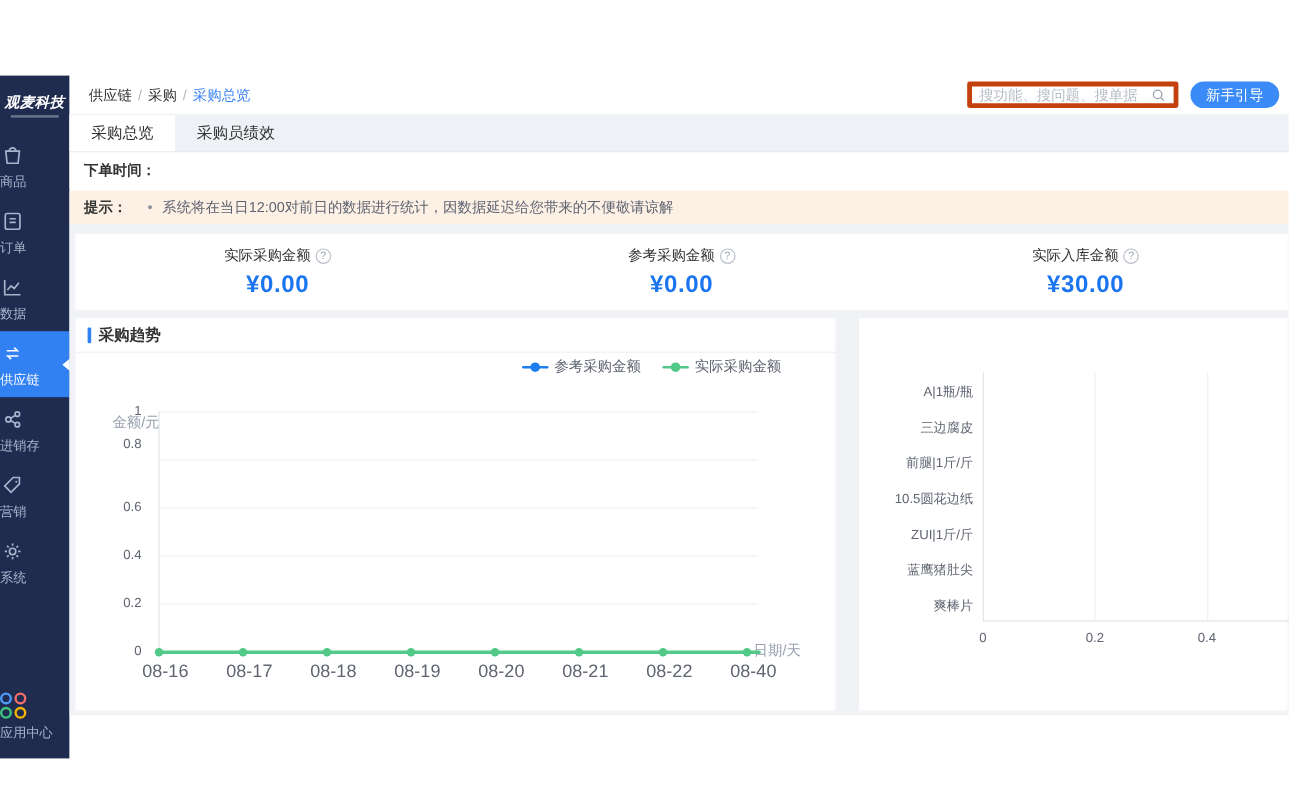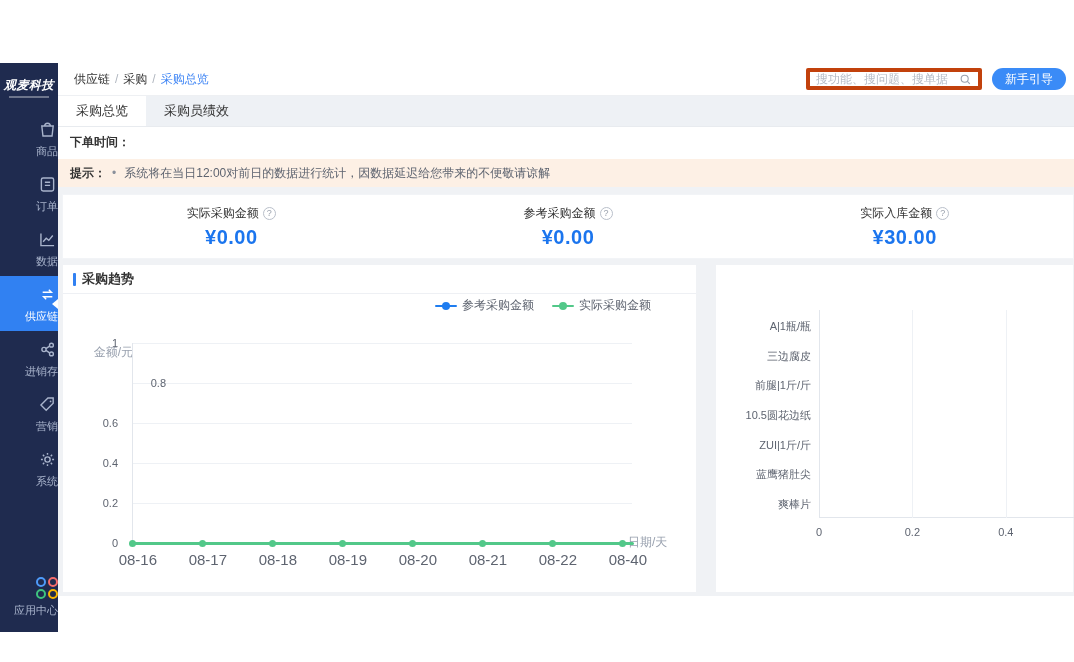--- a/index.html
+++ b/index.html
@@ -13,21 +13,21 @@
 
   
   .sidebar {
     position:absolute; left:0; top:0; width:58px; height:569px;
     background:#1f2b4f; display:flex; flex-direction:column; align-items:stretch;
   }
   .logo { height:48px; display:flex; flex-direction:column; align-items:center; justify-content:center; }
   .logo-text { color:#fff; font-size:12px; font-weight:bold; font-style:italic; letter-spacing:0.5px; white-space:nowrap; }
   .logo-sub { width:40px; height:2px; margin-top:2px; background:rgba(255,255,255,.35); }
   .nav-item {
-    height:55px; display:flex; flex-direction:column; align-items:flex-end; justify-content:center;
+    height:55px; display:flex; flex-direction:column; align-items:flex-start; justify-content:center;
     gap:4px; color:#a9b4cc; font-size:11px; cursor:pointer; position:relative;
   }
   .nav-item svg { width:21px; height:21px; stroke:#a9b4cc; }
   .nav-item.active { background:#3181f2; color:#fff; }
   .nav-item.active svg { stroke:#fff; }
   .nav-notch {
     position:absolute; right:0; top:50%; margin-top:-5px; width:0; height:0;
     border-top:5px solid transparent; border-bottom:5px solid transparent; border-right:6px solid #ffffff;
   }
   .nav-spacer { flex:1; }
@@ -64,21 +64,21 @@
   .tab { padding:0 18px; display:flex; align-items:center; font-size:13px; color:#333; cursor:pointer; }
   .tab.active { background:#fff; }
   .filter-row { height:30px; background:#fff; display:flex; align-items:center; padding:0 12px; }
   .filter-label { font-size:12px; font-weight:bold; color:#333; margin-right:6px; }
   .select-box {
     height:22px; border:1px solid #d9dce3; border-radius:3px; background:#fff;
     display:flex; align-items:center; padding:0 8px; font-size:12px; color:#333; cursor:pointer; gap:8px;
   }
   .chev { width:0; height:0; border-left:4px solid transparent; border-right:4px solid transparent; border-top:5px solid #9aa1ad; }
   .notice { height:28px; margin-top:2px; background:#fdf0e5; display:flex; align-items:center; padding:0 12px; font-size:12px; color:#5e6470; }
-  .notice b { color:#333; margin-right:6px; }
+  .notice b { color:#333; margin-right:17px; }
   .notice .dot { color:#8a909b; margin-right:8px; }
 
   .gray-wrap { background:#f0f2f5; height:409px; padding:7px 0 20px 4px; }
 
   .stats { background:#fff; height:65px; display:flex; border:1px solid #f2f4f7; }
   .stat { flex:1; display:flex; flex-direction:column; align-items:center; justify-content:center; gap:4px; }
   .stat-label { font-size:12px; color:#333; display:flex; align-items:center; gap:4px; }
   .help-icon {
     width:13px; height:13px; border:1px solid #b9bfca; border-radius:50%; color:#9aa1ad;
     font-size:9px; line-height:11px; text-align:center; display:inline-block; cursor:pointer;
@@ -281,21 +281,21 @@
                 </span>
                 <span>实际采购金额</span>
               </span>
             </div>
             <span class="axis-label" style="left:15px; top:50px; width:55px; text-align:right;">金额/元</span>
             <span class="axis-label" style="left:565px; top:240px;">日期/天</span>
             <div id="trend-plot">
                 <div class="gridline-h" style="left: 69px; top: 49px; width: 500px;"></div>
                 <div class="ytick" style="left: 0px; top: 43px;">1</div>
                 <div class="gridline-h" style="left: 69px; top: 89px; width: 500px;"></div>
-                <div class="ytick" style="left: 0px; top: 83px; margin-left: 48px;">0.8</div>
+                <div class="ytick" style="left: 0px; top: 70px;">0.8</div>
                 <div class="gridline-h" style="left: 69px; top: 129px; width: 500px;"></div>
                 <div class="ytick" style="left: 0px; top: 123px;">0.6</div>
                 <div class="gridline-h" style="left: 69px; top: 169px; width: 500px;"></div>
                 <div class="ytick" style="left: 0px; top: 163px;">0.4</div>
                 <div class="gridline-h" style="left: 69px; top: 209px; width: 500px;"></div>
                 <div class="ytick" style="left: 0px; top: 203px;">0.2</div>
                 <div class="gridline-h" style="left: 69px; top: 249px; width: 500px;"></div>
                 <div class="ytick" style="left: 0px; top: 243px;">0</div>
                 <div class="yaxis-line" style="left: 69px; top: 49px; height: 200px;"></div>
                 <div class="trend-line" style="left: 69px; top: 248px; width: 502px; background: rgb(82, 200, 137);"></div>

